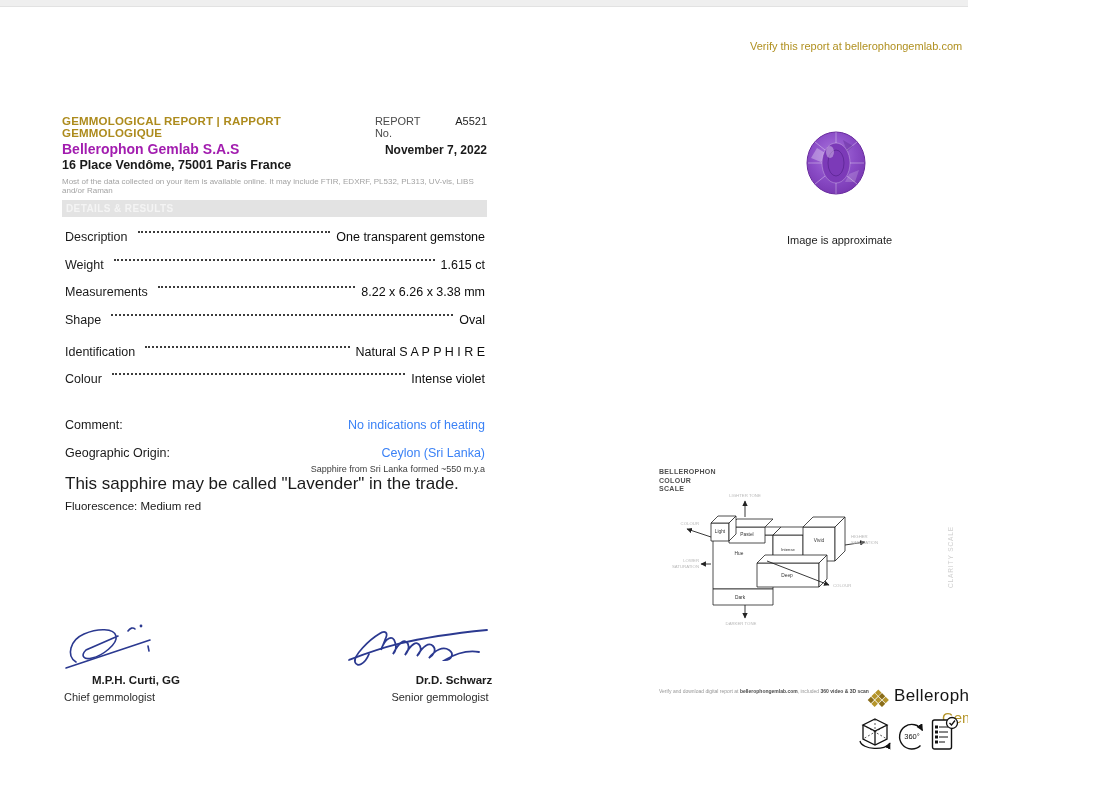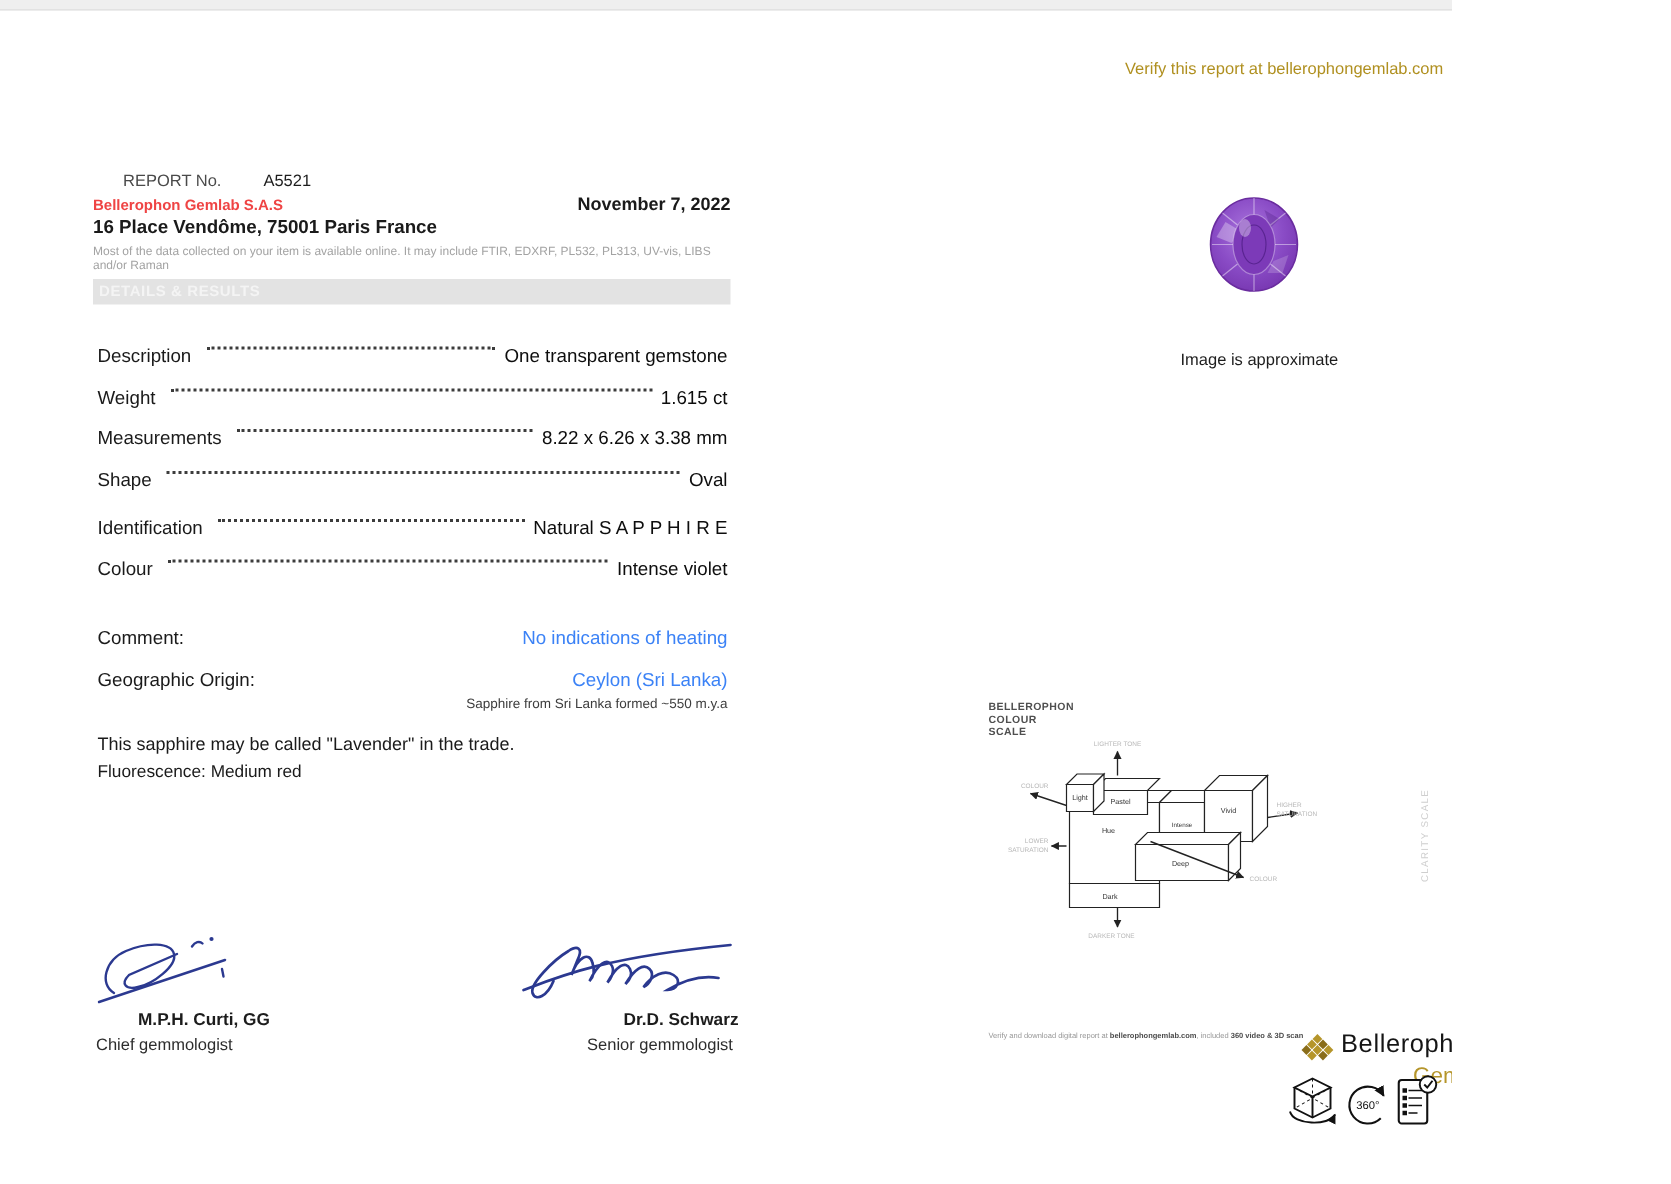--- a/index.html
+++ b/index.html
@@ -12,21 +12,21 @@
   .verify-top{left:750px;top:40px;font-size:11px;color:#b09020;}
 
   
   .header{left:62px;top:115px;width:425px;}
   .h-row1{display:flex;justify-content:space-between;align-items:baseline;}
   .h-title{font-size:11.5px;font-weight:bold;color:#ad8b1d;letter-spacing:.2px;}
   .h-repno{display:flex;gap:28px;font-size:11px;}
   .h-repno-label{color:#4a4a4a;margin-left:20px;}
   .h-repno-value{color:#1d1d1d;}
   .h-row2{display:flex;justify-content:space-between;align-items:baseline;margin-top:2px;}
-  .h-company{font-size:10px;font-weight:bold;color:#ef4444;}
+  .h-company{font-size:14px;font-weight:bold;color:#a21caf;}
   .h-date{font-size:12px;font-weight:bold;color:#1a1a1a;}
   .h-address{font-size:12.5px;font-weight:bold;color:#1a1a1a;margin-top:1px;}
   .h-note{font-size:8px;color:#a3a3a3;margin-top:5px;}
   .h-bar{margin-top:5px;height:17px;line-height:17px;background:#e3e3e3;color:#f4f4f4;
          font-size:10px;font-weight:bold;padding-left:4px;letter-spacing:.4px;}
 
   
   .details{left:65px;top:231px;width:420px;}
   .d-row{display:flex;align-items:flex-start;margin-bottom:14.5px;}
   .d-row.gap{margin-top:19px;}
@@ -34,21 +34,21 @@
   .d-dots{flex:1;border-bottom:2px dotted #3c3c3c;margin:0 6px 2px 10px;}
   .d-value{font-size:12.5px;color:#0d0d0d;line-height:13px;white-space:nowrap;}
 
   
   .results{left:65px;top:418px;width:420px;}
   .r-row{display:flex;justify-content:space-between;align-items:baseline;font-size:12.5px;}
   .r-row + .r-row{margin-top:14px;}
   .r-label{color:#1a1a1a;}
   .r-value{color:#3b82f6;}
   .r-note{text-align:right;font-size:9px;color:#3d3d3d;margin-top:4px;}
-  .r-trade{font-size:12px;color:#1a1a1a;margin-top:15px;}
+  .r-trade{font-size:17px;color:#1a1a1a;}
   .r-fluo{font-size:11.5px;color:#1a1a1a;margin-top:6px;}
 
   
   .sig-left-svg{left:62px;top:618px;}
   .sig-right-svg{left:345px;top:620px;}
   .sig-left-text{left:64px;top:674px;}
   .sig-right-text{left:360px;top:674px;width:160px;text-align:center;}
   .sig-name{font-size:11.5px;font-weight:bold;color:#1c1c1c;padding-left:28px;}
   .sig-title{font-size:11px;color:#2d2d2d;margin-top:5px;}
 
@@ -105,20 +105,21 @@
 </head>
 <body>
 
 <div id="page">
   <div class="abs top-edge"></div>
 
   <div class="abs verify-top">Verify this report at bellerophongemlab.com</div>
 
   <div class="abs header">
     <div class="h-row1">
+      <span class="h-title">GEMMOLOGICAL REPORT | RAPPORT GEMMOLOGIQUE</span>
       <span class="h-repno">
         <span class="h-repno-label">REPORT No.</span>
         <span class="h-repno-value">A5521</span>
       </span>
     </div>
     <div class="h-row2">
       <span class="h-company">Bellerophon Gemlab S.A.S</span>
       <span class="h-date">November 7, 2022</span>
     </div>
     <div class="h-address">16 Place Vendôme, 75001 Paris France</div>

